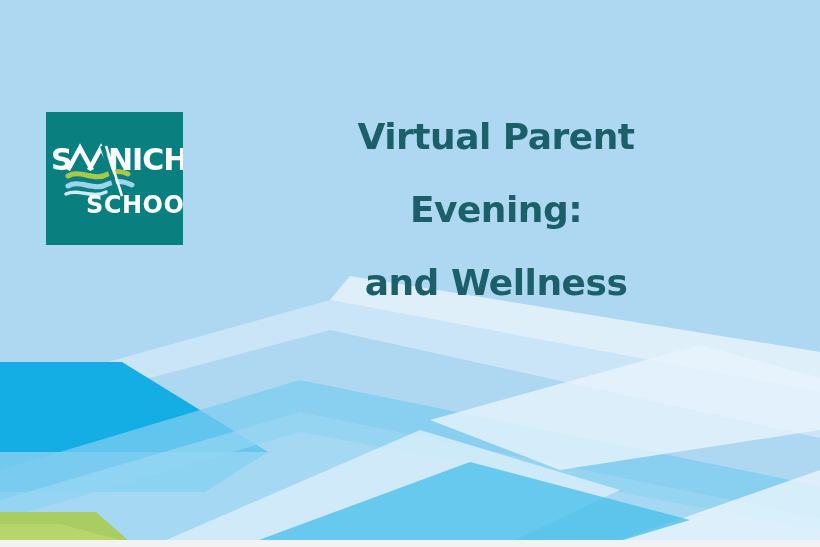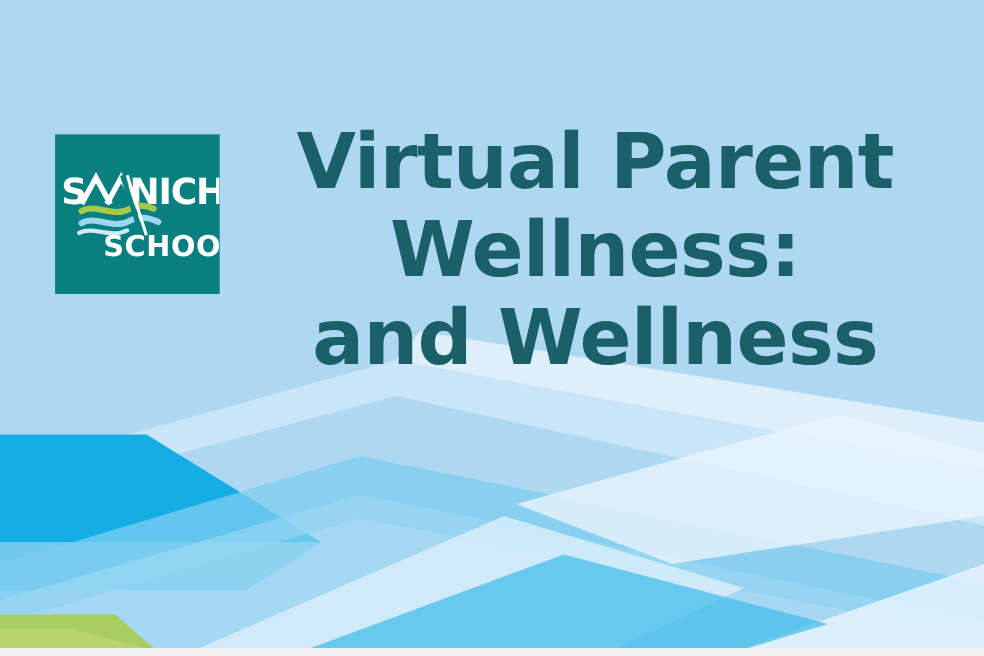--- a/index.html
+++ b/index.html
@@ -58,21 +58,21 @@
   .title-block {
     position: absolute;
     left: 196px;
     top: 100px;
     width: 600px;
     text-align: center;
   }
   .title-line {
     color: #1b6068;
     font-weight: bold;
-    font-size: 64px;
+    font-size: 36px;
     line-height: 73px;
     letter-spacing: -0.5px;
     white-space: nowrap;
   }
 </style>
 </head>
 <body>
 
 <div id="slide">
 
@@ -122,17 +122,17 @@
 
       <path d="M56,34 L72,84" stroke="#0a7f80" stroke-width="4" fill="none"></path>
       <path d="M60,34 L76,84" stroke="#ffffff" stroke-width="2.5" fill="none"></path>
 
       <text x="40" y="101" font-family="DejaVu Sans, sans-serif" font-size="24" font-weight="bold" fill="#ffffff" letter-spacing="0.5">SCHOOLS</text>
     </svg>
   </div>
 
   <div class="title-block">
     <div class="title-line">Virtual Parent</div>
-    <div class="title-line">Wellness:</div>
+    <div class="title-line">Evening:</div>
     <div class="title-line">and Wellness</div>
   </div>
 
 </div>
 
 </body></html>

